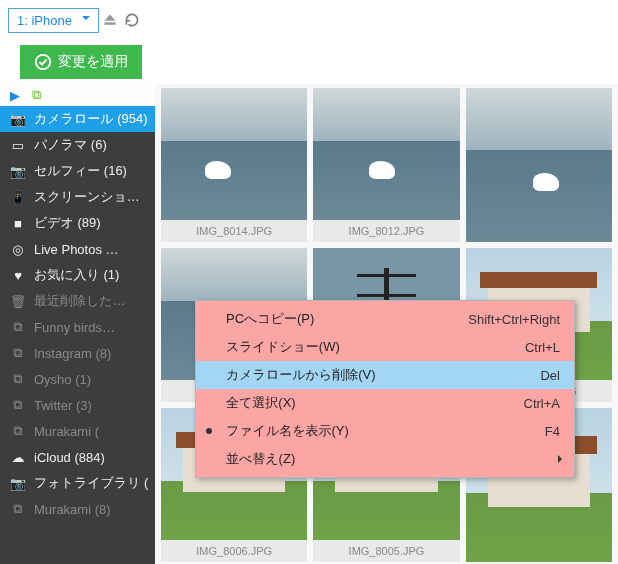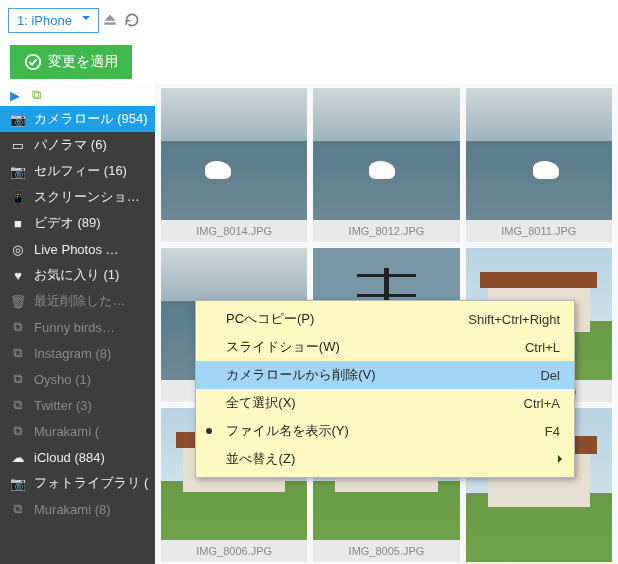--- a/index.html
+++ b/index.html
@@ -1,21 +1,21 @@
 <!DOCTYPE html>
 <html><head>
 <meta charset="utf-8">
 <style>
   * { margin: 0; padding: 0; box-sizing: border-box; font-family: "Meiryo", "Hiragino Sans", sans-serif; }
   body { width: 618px; height: 564px; background: #fff; overflow: hidden; font-size: 13px; }
   .toolbar-top { height: 40px; display: flex; align-items: center; padding: 6px 8px; background: #fff; }
   .device-select { border: 1px solid #4aa3e0; color: #1e88e5; padding: 4px 26px 4px 8px; font-size: 13px; position: relative; cursor: pointer; }
   .device-select::after { content: ""; position: absolute; right: 8px; top: 50%; transform: translateY(-50%); border: 4px solid transparent; border-top-color: #1e88e5; }
   .icon-btn-top { width: 22px; height: 22px; display: flex; align-items: center; justify-content: center; color: #888; cursor: pointer; }
-  .toolbar-buttons { height: 44px; display: flex; align-items: center; padding: 4px 10px; gap: 10px; }
+  .toolbar-buttons { height: 44px; display: flex; align-items: center; padding: 4px 20px; gap: 10px; }
   .btn { border: none; color: #fff; padding: 8px 14px; font-size: 14px; display: flex; align-items: center; gap: 6px; cursor: pointer; }
   .btn-green { background: #3fb84d; }
   .btn-blue { background: #30a4e0; }
   .btn svg { width: 18px; height: 18px; }
   .content { display: flex; height: calc(100% - 84px); }
   .sidebar { width: 155px; background: #3d3d3d; color: #ccc; overflow: hidden; flex-shrink: 0; }
   .tab-strip { height: 22px; background: #fdfdfd; display: flex; align-items: center; gap: 12px; padding-left: 10px; }
   .tab-strip .ico1 { color: #1e88e5; }
   .tab-strip .ico2 { color: #6fc038; }
   .side-item { display: flex; align-items: center; padding: 4px 10px; gap: 8px; font-size: 13px; white-space: nowrap; overflow: hidden; cursor: pointer; height: 26px; }
@@ -30,21 +30,21 @@
   .thumb .cap { height: 22px; background: #e9e9e9; color: #888; font-size: 11px; display: flex; align-items: center; justify-content: center; }
   
   .sky { position:absolute; inset:0; background: linear-gradient(#cfd8d8,#9fb4bf 40%,#5a7a8a 40%,#6c8996); }
   .swan { position:absolute; width:26px; height:18px; background:#fff; border-radius:60% 80% 40% 40%; }
   .house .sky2 { position:absolute; inset:0; background: linear-gradient(#b9d3e2 0%,#cbe0ea 55%,#6a9a45 55%,#6fa349); }
   .house .bldg { position:absolute; bottom:36%; left:15%; width:70%; height:34%; background:#e6ded0; }
   .house .roof { position:absolute; bottom:70%; left:10%; width:80%; height:12%; background:#8a4e2c; }
   .pole { position:absolute; inset:0; background:linear-gradient(#8fa5b7,#b8c3cc);}
   .pole .mast{position:absolute;bottom:0;left:48%;width:5px;height:85%;background:#222}
   .pole .arm{position:absolute;left:30%;top:20%;width:40%;height:3px;background:#222}
-  .context-menu { position: absolute; left: 40px; top: 216px; width: 380px; background: #fef9c3; border: 1px solid #b5b5b5; box-shadow: 2px 2px 6px rgba(0,0,0,0.3); z-index: 10; padding: 4px 0; }
+  .context-menu { position: absolute; left: 40px; top: 216px; width: 380px; background: #fca5a5; border: 1px solid #b5b5b5; box-shadow: 2px 2px 6px rgba(0,0,0,0.3); z-index: 10; padding: 4px 0; }
   .menu-row { display: flex; align-items: center; justify-content: space-between; padding: 5px 14px 5px 30px; font-size: 13px; color: #222; cursor: pointer; position: relative; }
   .menu-row.sel { background: #a3d6f5; }
   .menu-row .shortcut { color: #333; }
   .menu-row .dot { position:absolute; left:10px; top:50%; transform:translateY(-50%); width:6px;height:6px;background:#333;border-radius:50%; }
   .menu-row .arrow { position:absolute; right:8px; border:4px solid transparent; border-left-color:#333; }
 </style>
 </head>
 <body>
 
 <div class="toolbar-top">
@@ -163,21 +163,20 @@
             <div class="sky"></div>
             <div class="swan" style="left: 38%; top: 55%;"></div>
           </div>
           <div class="cap">IMG_8012.JPG</div>
         </div>
         <div class="thumb">
           <div class="img water">
             <div class="sky"></div>
             <div class="swan" style="left: 46%; top: 55%;"></div>
           </div>
-          <div class="cap">IMG_8011.JPG</div>
         </div>
         <div class="thumb">
           <div class="img water">
             <div class="sky"></div>
             <div class="swan" style="left: 54%; top: 55%;"></div>
           </div>
           <div class="cap">IMG_8009.JPG</div>
         </div>
         <div class="thumb">
           <div class="img pole">

